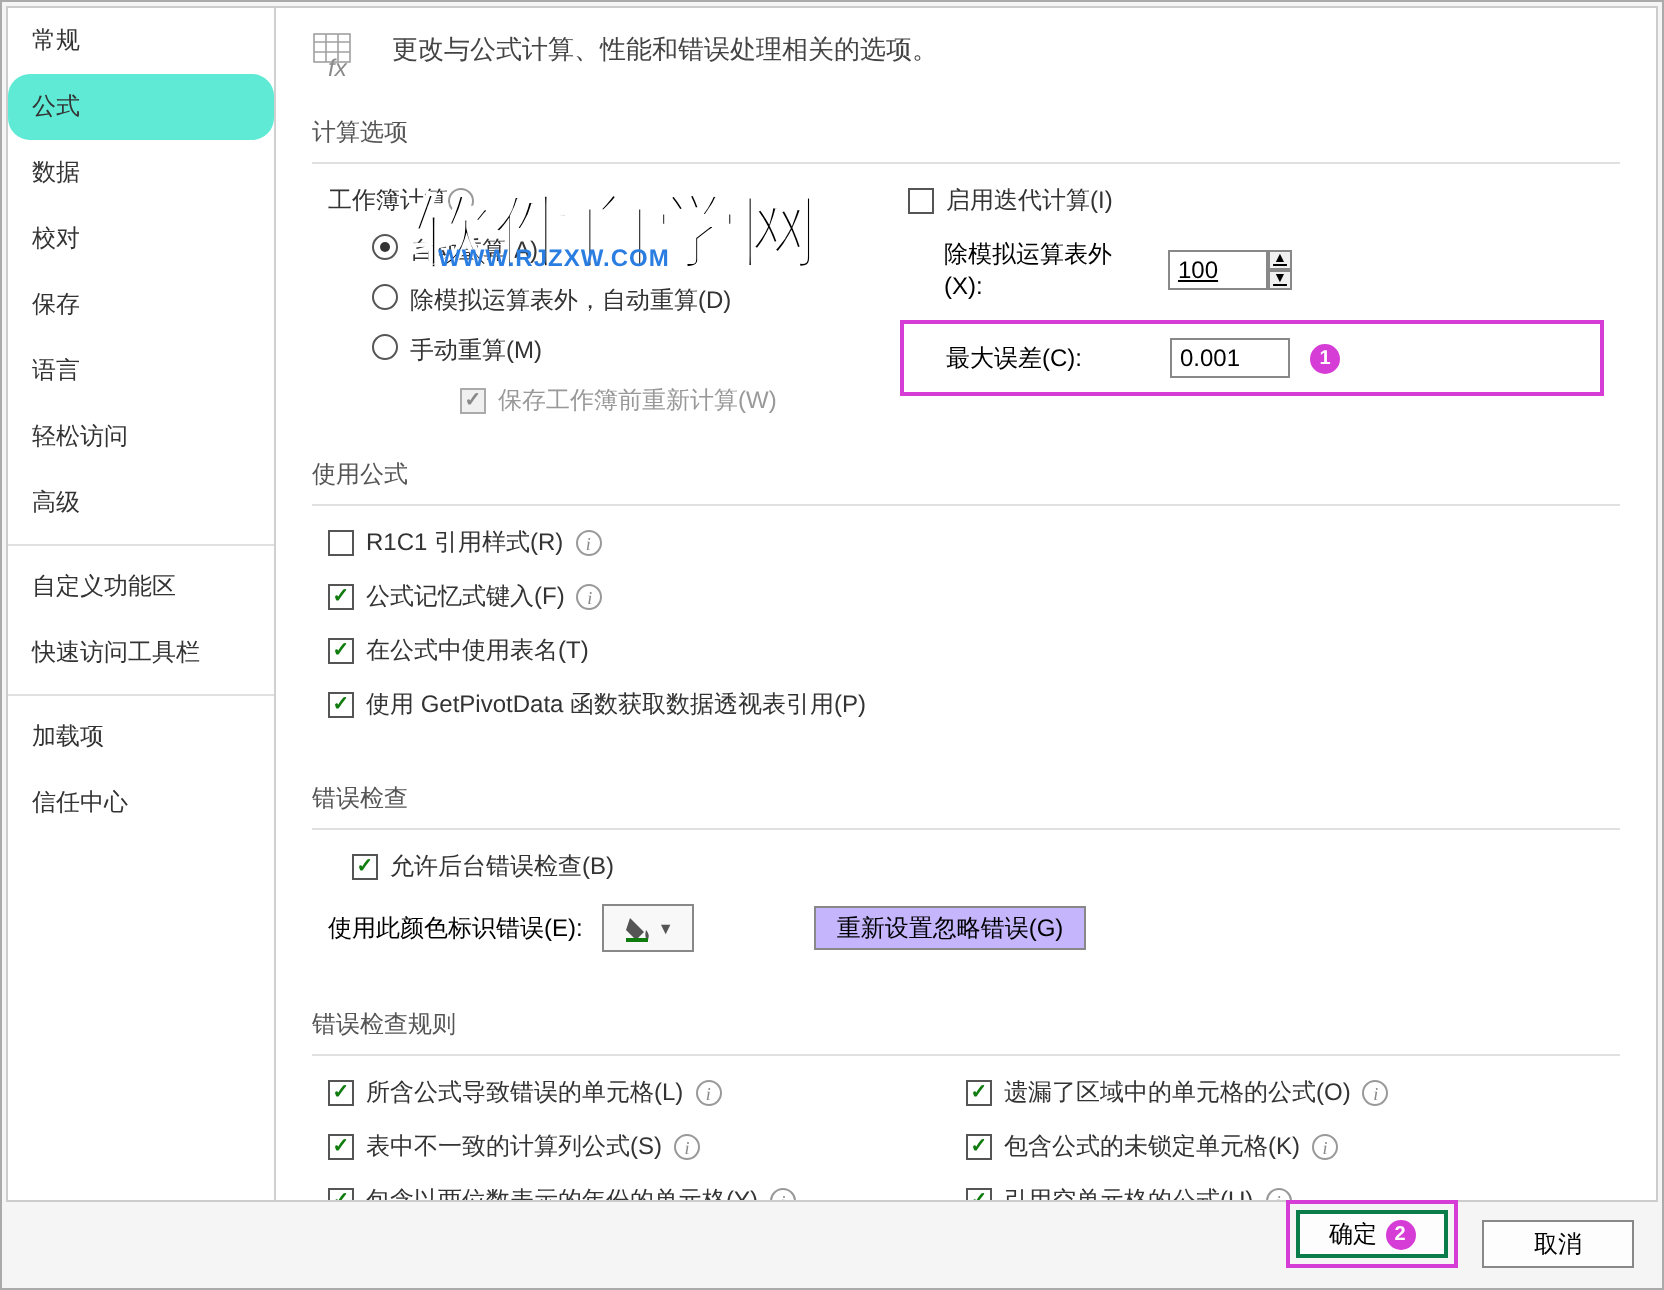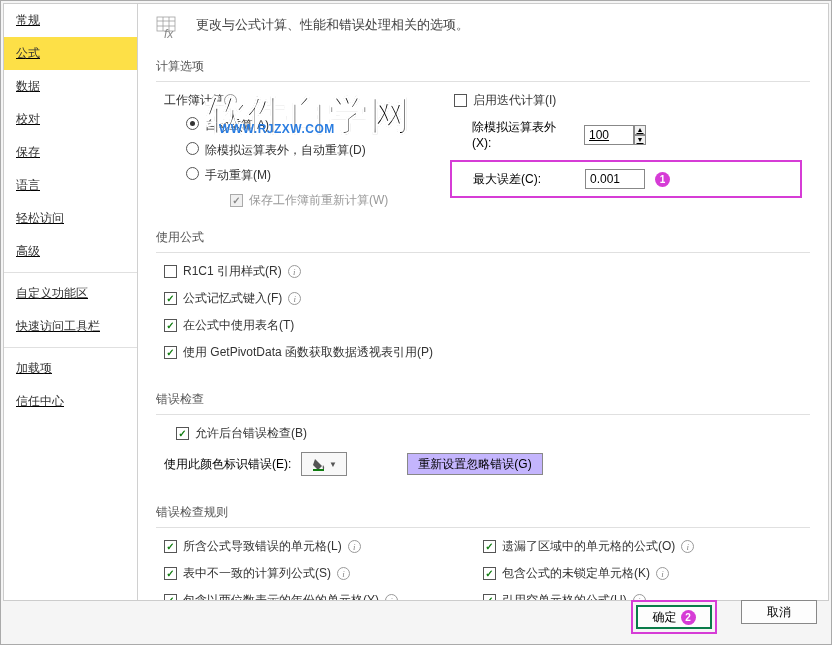--- a/index.html
+++ b/index.html
@@ -1,22 +1,22 @@
 <!DOCTYPE html>
 <html><head>
   <meta charset="utf-8">
   <style>
     * { box-sizing: border-box; margin: 0; padding: 0; font-family: "Microsoft YaHei", "Segoe UI", sans-serif; font-size: 12px; }
     body { background: #fff; width: 832px; height: 645px; overflow: hidden; position: relative; }
     .dialog { width: 832px; height: 645px; background: #f5f5f5; border: 1px solid #aaa; position: relative; }
     .dialog-inner { display: flex; height: 598px; border: 1px solid #ccc; margin: 2px; background: #fff; }
     .sidebar { width: 134px; border-right: 1px solid #d0d0d0; background: #fff; display: flex; flex-direction: column; }
-    .sidebar-scroll { flex: 1; overflow-y: auto; text-decoration: underline; }
+    .sidebar-scroll { flex: 1; overflow-y: auto; }
     .sidebar-item { padding: 8px 12px; color: #333; cursor: pointer; }
-    .sidebar-item.selected { background: #fde047; }
+    .sidebar-item.selected { background: #5eead4; border-radius: 11px; }
     .sidebar-sep { border: none; border-top: 1px solid #e0e0e0; margin: 4px 0; }
     .main { flex: 1; padding: 12px 18px; position: relative; overflow: hidden; }
     .main-header { display: flex; align-items: flex-start; gap: 8px; margin-bottom: 12px; }
     .header-icon { width: 32px; height: 24px; color: #7a7a7a; }
     .header-text { font-size: 13px; color: #444; }
     .section-title { color: #555; font-size: 12px; padding: 6px 0; margin-top: 10px; border-bottom: 1px solid #e0e0e0; }
     .section-body { padding: 10px 8px 4px 8px; }
     .two-col { display: flex; gap: 30px; }
     .col-left { width: 260px; }
     .col-right { flex: 1; }
@@ -42,21 +42,21 @@
     .badge { display: inline-flex; align-items: center; justify-content: center; width: 15px; height: 15px; background: #d63cd6; color: #fff; border-radius: 50%; font-size: 10px; font-weight: bold; }
     .info-icon { width: 13px; height: 13px; border: 1px solid #999; border-radius: 50%; display: inline-flex; align-items: center; justify-content: center; font-size: 9px; color: #888; font-style: italic; font-family: Georgia, serif; }
     .info-icon::before { content: "i"; }
     .color-btn { width: 46px; height: 24px; border: 1px solid #888; display: inline-flex; align-items: center; justify-content: center; gap: 3px; background: #f8f8f8; }
     .dd-arrow { font-size: 8px; color: #555; }
     .btn { border: 1px solid #888; background: #c4b5fd; padding: 3px 10px; height: 22px; display: inline-flex; align-items: center; }
     .rules-grid { display: flex; }
     .rules-col { flex: 1; }
     .watermark { position: absolute; left: 205px; top: 87px; pointer-events: none; font-weight: 900; color: #000000; font-size: 40px; -webkit-text-stroke: 1px #fff; letter-spacing: 1px; z-index: 10; }
     .watermark-sub { position: absolute; left: 218px; top: 121px; font-size: 12px; color: #2a7de1; font-weight: bold; letter-spacing: 0.5px; z-index: 10; }
-    .dialog-buttons { position: absolute; right: 14px; bottom: 10px; display: flex; gap: 24px; align-items: flex-start; }
+    .dialog-buttons { position: absolute; right: 14px; bottom: 10px; display: flex; gap: 12px; align-items: flex-end; }
     .dlg-btn { width: 76px; height: 24px; border: 1px solid #888; background: #fdfdfd; display: inline-flex; align-items: center; justify-content: center; gap: 4px; }
     .ok-wrap { border: 2px solid #d63cd6; padding: 3px; }
     .ok-inner { border: 2px solid #0a7c4a; }
     ::-webkit-scrollbar { width: 16px; }
     ::-webkit-scrollbar-track { background: #f0f0f0; border-left: 1px solid #ddd; }
     ::-webkit-scrollbar-thumb { background: #c8c8c8; border: 1px solid #aaa; }
   </style>
 </head>
 <body>
 

